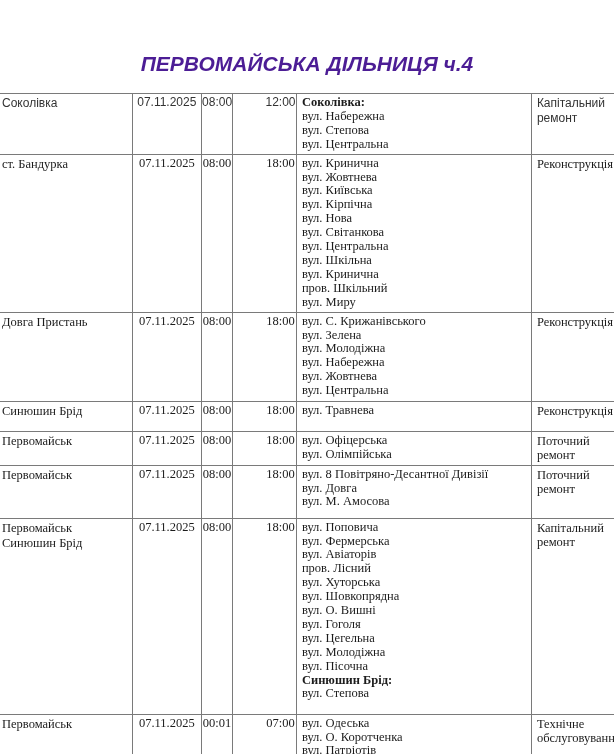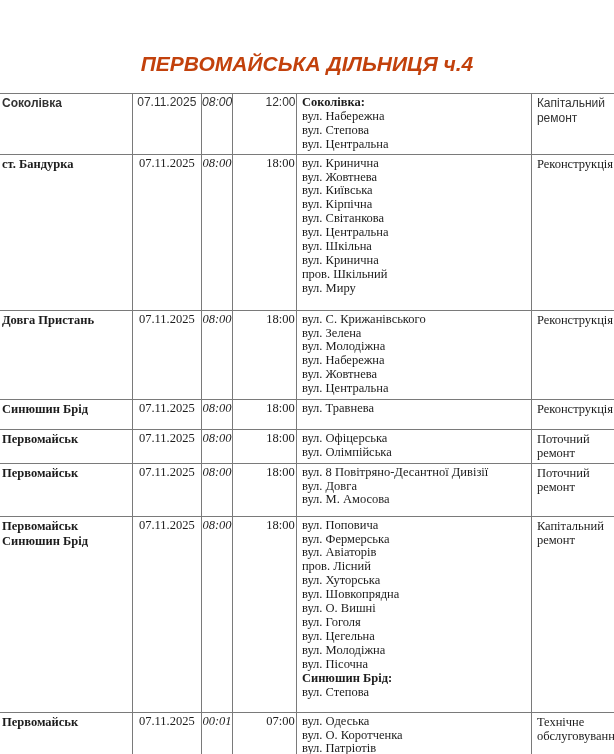--- a/index.html
+++ b/index.html
@@ -12,21 +12,21 @@
     color:#1c1c1c;
   }
   .page-title{
     margin-top:52px;
     text-align:center;
     font-family:"Liberation Sans", sans-serif;
     font-weight:bold;
     font-style:italic;
     font-size:21px;
     letter-spacing:0px;
-    color:#c2410c;
+    color:#4c1d95;
   }
   .sched-table{
     position:absolute;
     left:0;top:93px;
     width:621px;
     border-top:1px solid #7a7a7a;
   }
   .t-row{
     display:flex;
     align-items:stretch;
@@ -35,23 +35,23 @@
   }
   .cell{
     box-sizing:border-box;
     border-right:1px solid #7a7a7a;
     display:flex;
     flex-direction:column;
     justify-content:flex-start;
     font-size:12.5px;
     overflow:hidden;
   }
-  .c-loc{width:137px;padding:2px 3px 2px 2px;line-height:15px;font-weight:bold;}
+  .c-loc{width:137px;padding:2px 3px 2px 2px;line-height:15px;}
   .c-date{width:72px;text-align:center;padding:1px 0;}
-  .c-start{width:32px;text-align:center;padding:1px 0;font-style:italic;}
+  .c-start{width:32px;text-align:center;padding:1px 0;}
   .c-end{width:33px;text-align:center;padding:1px 0;margin-left:32px;}
   .c-streets{width:243px;padding:2px 2px 2px 5px;line-height:13.9px;}
   .c-work{width:92px;padding:2px 2px 2px 5px;line-height:14.5px;border-right:1px solid #7a7a7a;}
   .street-line{white-space:nowrap;}
   .street-line.bold{font-weight:bold;}
   .sans{
     font-family:"Liberation Sans", sans-serif;
     font-size:12px;
     color:#333;
   }
@@ -82,20 +82,21 @@
           <div>ст. Бандурка</div>
         </div>
         <div class="cell c-date">07.11.2025</div>
         <div class="cell c-start">08:00</div>
         <div class="cell c-end">18:00</div>
         <div class="cell c-streets">
           <div class="street-line">вул. Кринична</div>
           <div class="street-line">вул. Жовтнева</div>
           <div class="street-line">вул. Київська</div>
           <div class="street-line">вул. Кірпічна</div>
+          <div class="street-line">вул. Нова</div>
           <div class="street-line">вул. Світанкова</div>
           <div class="street-line">вул. Центральна</div>
           <div class="street-line">вул. Шкільна</div>
           <div class="street-line">вул. Кринична</div>
           <div class="street-line">пров. Шкільний</div>
           <div class="street-line">вул. Миру</div>
         </div>
         <div class="cell c-work">Реконструкція</div>
       </div>
       <div class="t-row" style="min-height: 89px;">

